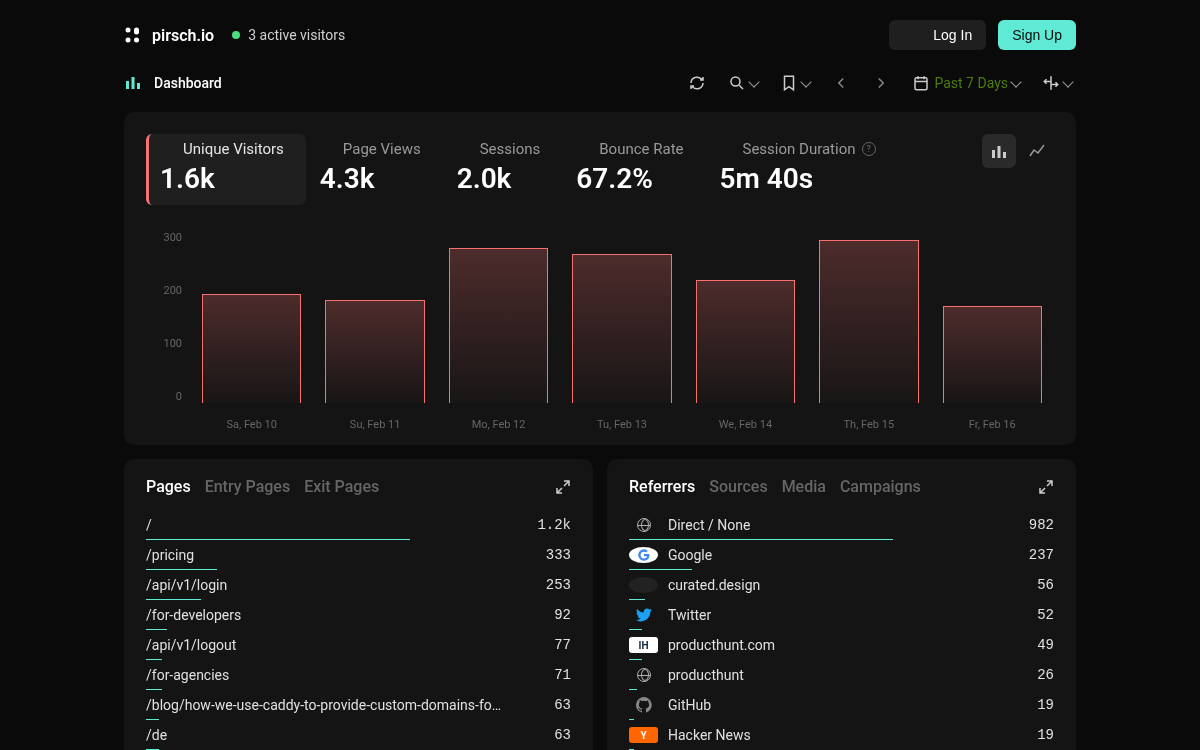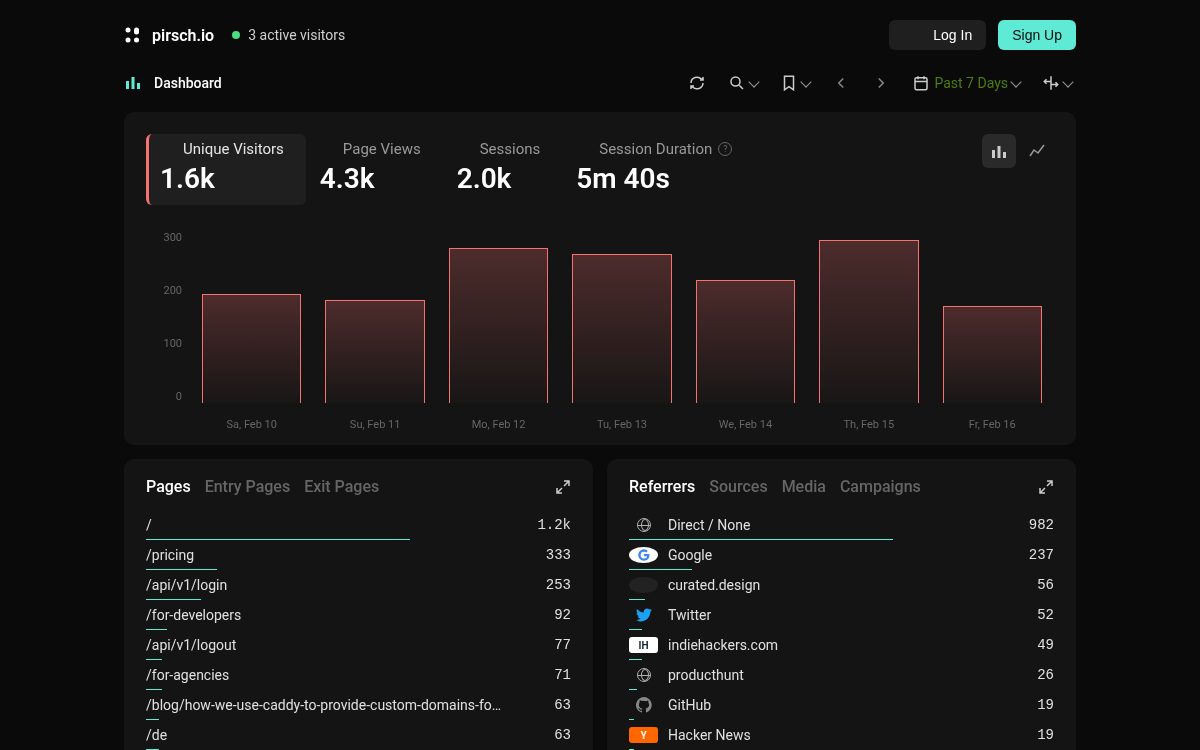--- a/index.html
+++ b/index.html
@@ -151,20 +151,24 @@
         </div>
         <div class="metric">
           <div class="metric-label">Page Views</div>
           <div class="metric-value">4.3k</div>
         </div>
         <div class="metric">
           <div class="metric-label">Sessions</div>
           <div class="metric-value">2.0k</div>
         </div>
         <div class="metric">
+          <div class="metric-label">Bounce Rate</div>
+          <div class="metric-value">67.2%</div>
+        </div>
+        <div class="metric">
           <div class="metric-label">Session Duration<span class="help-icon">?</span></div>
           <div class="metric-value">5m 40s</div>
         </div>
         <div class="chart-toggle">
         <div class="chart-btn active">
             <svg width="16" height="16" viewBox="0 0 16 16">
               <rect x="1" y="7" width="3" height="8" fill="#ccc"></rect>
               <rect x="6.5" y="3" width="3" height="12" fill="#ccc"></rect>
               <rect x="12" y="9" width="3" height="6" fill="#ccc"></rect>
             </svg>
@@ -340,21 +344,21 @@
                 </svg>
               </span>
               <span class="row-text">Twitter</span>
             </div>
             <span class="row-val">52</span>
             <div class="row-bar" style="width: 3.1%;"></div>
           </div>
           <div class="row">
             <div class="row-left">
               <span class="ref-icon" style="background: rgb(255, 255, 255); color: rgb(14, 36, 57); font-weight: 700;">IH</span>
-              <span class="row-text">indiehackers.com</span>
+              <span class="row-text">producthunt.com</span>
             </div>
             <span class="row-val">49</span>
             <div class="row-bar" style="width: 3.1%;"></div>
           </div>
           <div class="row">
             <div class="row-left">
               <span class="ref-icon">
                 <span class="icon-globe"></span>
               </span>
               <span class="row-text">producthunt</span>

